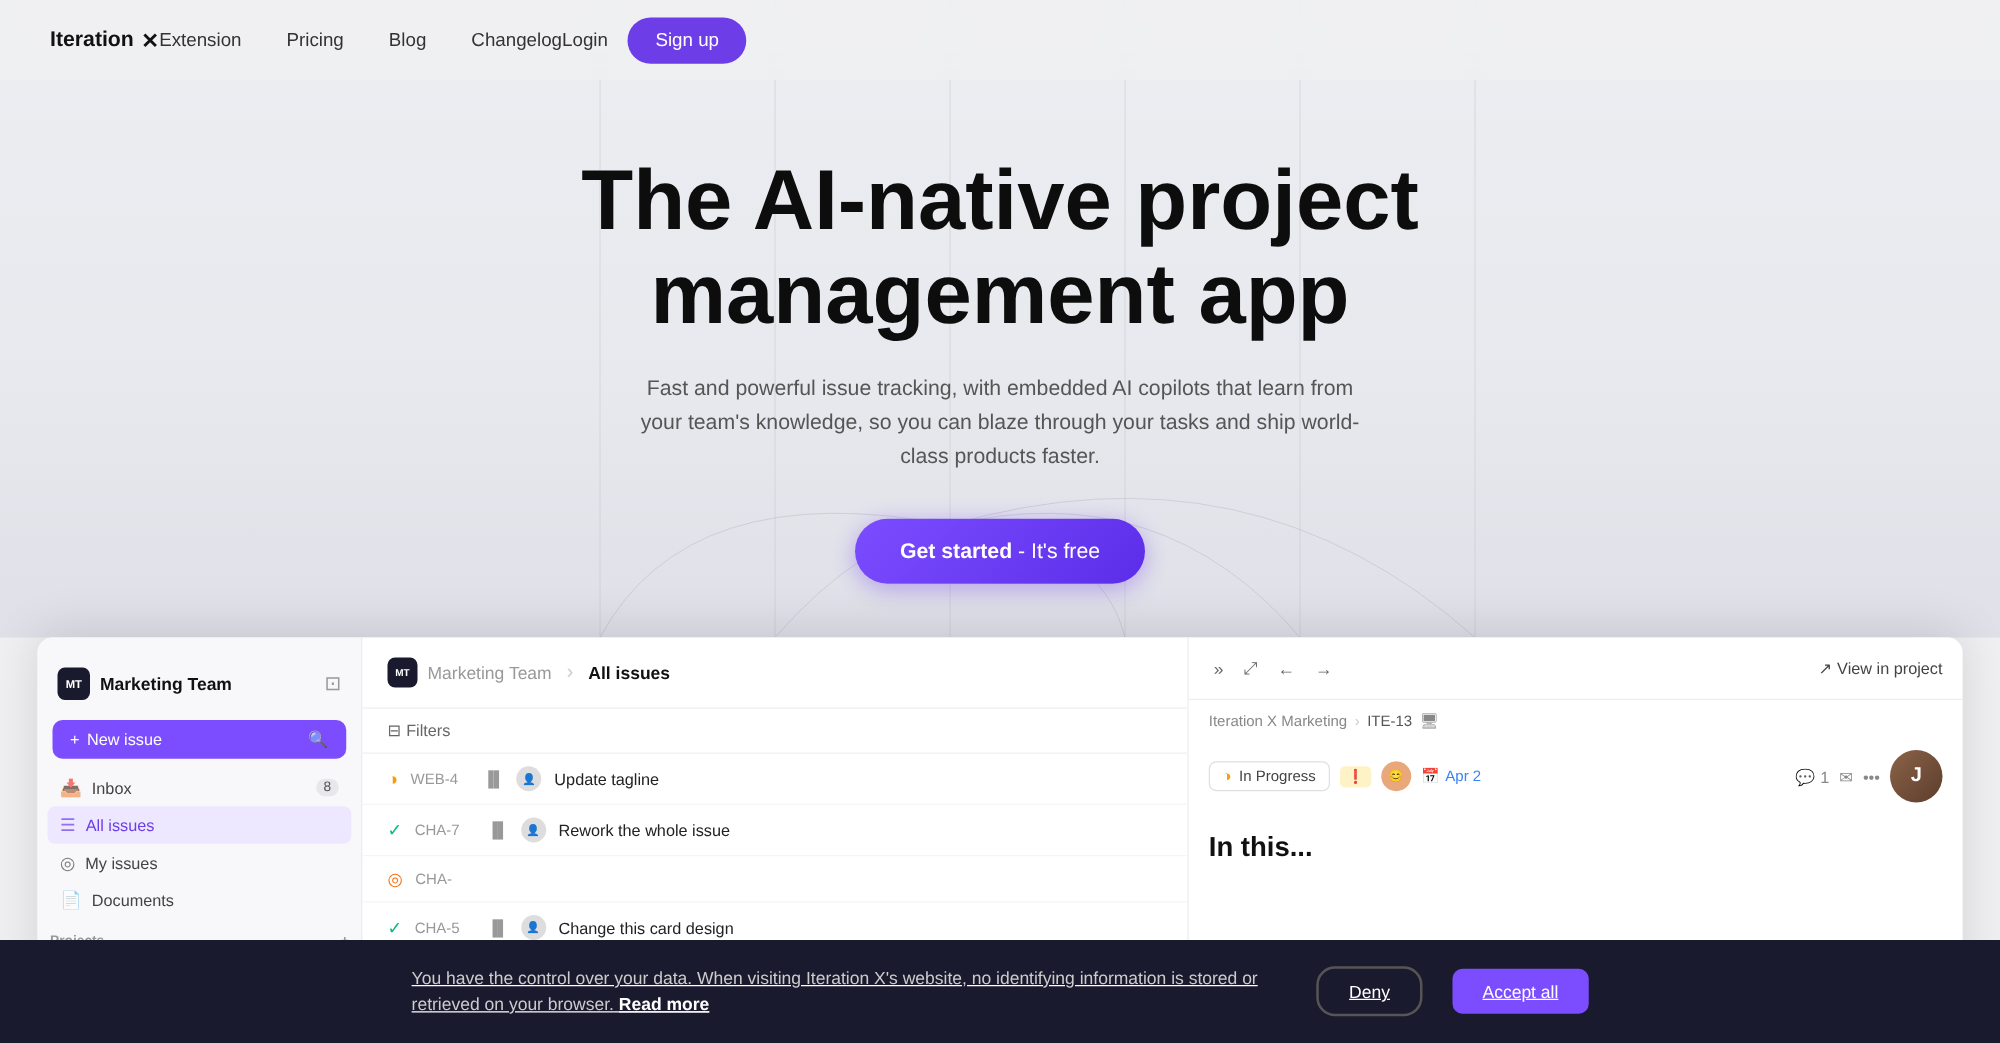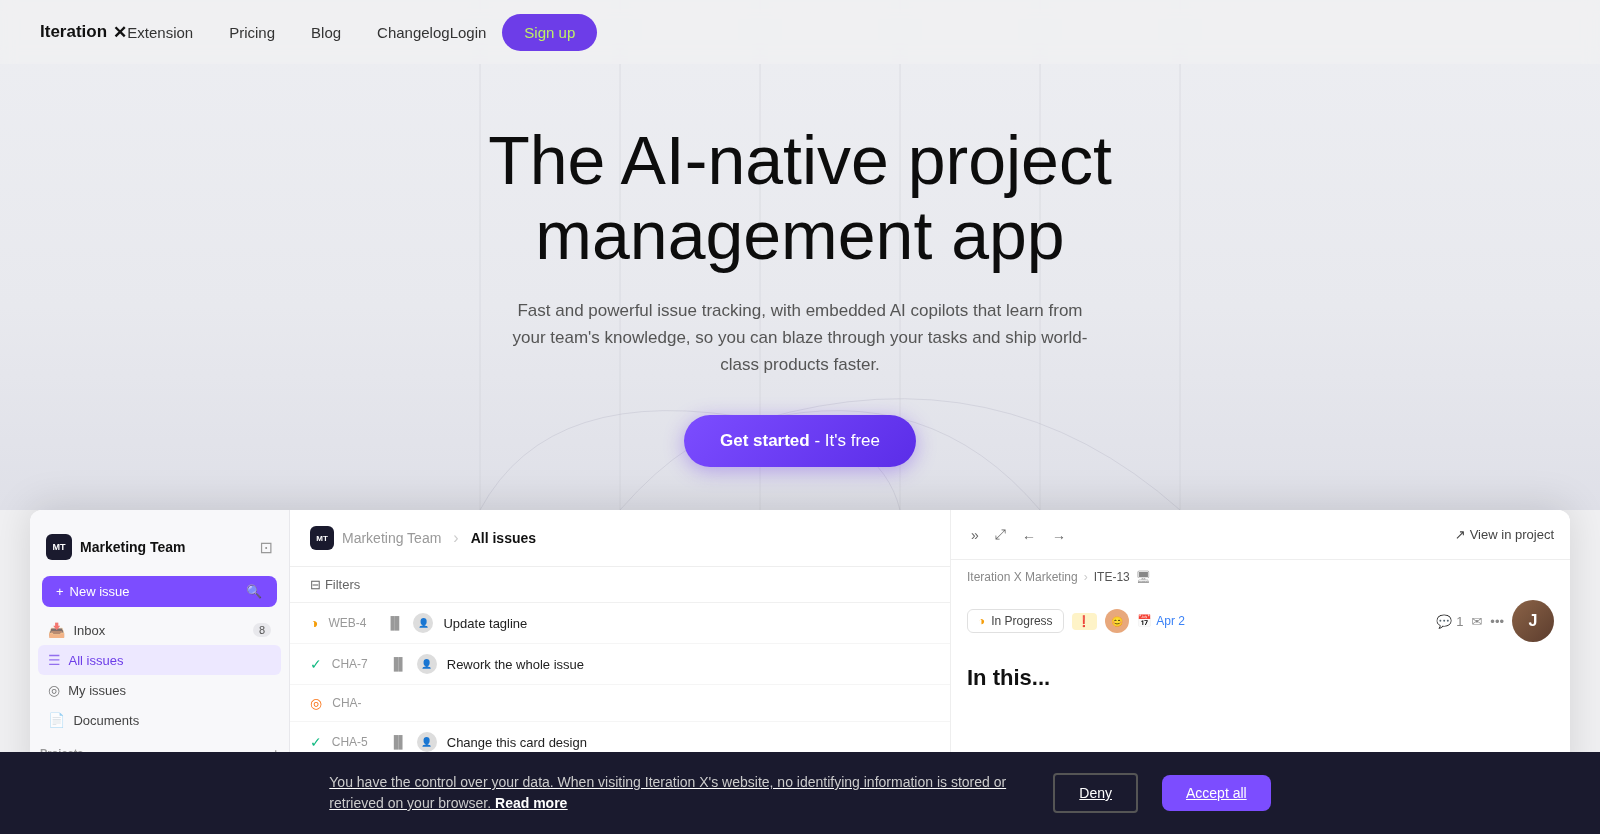--- a/index.html
+++ b/index.html
@@ -12,38 +12,38 @@
       padding: 0 40px; height: 64px; background: rgba(240,240,242,0.9);
       backdrop-filter: blur(8px);
     }
     .nav-logo { display: flex; align-items: center; gap: 6px; font-weight: 700; font-size: 17px; color: #111; }
     .logo-x { font-weight: 900; color: #111; }
     .nav-links { display: flex; gap: 36px; }
     .nav-links a { text-decoration: none; color: #333; font-size: 15px; }
     .nav-right { display: flex; gap: 16px; align-items: center; }
     .btn-login { background: none; border: none; cursor: pointer; font-size: 15px; color: #333; }
     .btn-signup {
-      background: #6d3de8; color: #bef264; border: none; border-radius: 24px;
+      background: #6d3de8; color: #ffffff; border: none; border-radius: 24px;
       padding: 10px 22px; font-size: 15px; cursor: pointer; font-weight: 500;
     }
 
     
     .hero {
       padding-top: 80px; min-height: 510px;
       display: flex; flex-direction: column; align-items: center; justify-content: center;
       text-align: center;
       background: linear-gradient(180deg, #edeef2 0%, #e8e9ee 60%, #dfe0e8 100%);
       position: relative; overflow: hidden;
     }
     .hero-lines {
       position: absolute; top: 0; left: 0; right: 0; bottom: 0;
       pointer-events: none;
     }
     .hero h1 {
-      font-size: 68px; font-weight: 400; line-height: 1.1; color: #0d0d0d;
+      font-size: 68px; font-weight: 700; line-height: 1.1; color: #0d0d0d;
       max-width: 780px; margin-bottom: 24px; position: relative; z-index: 1;
     }
     .hero p {
       font-size: 17px; color: #555; max-width: 600px; line-height: 1.6;
       margin-bottom: 36px; position: relative; z-index: 1;
     }
     .btn-cta {
       background: linear-gradient(135deg, #7c4dff, #5b2de8);
       color: white; border: none; border-radius: 32px;
       padding: 16px 36px; font-size: 17px; font-weight: 600; cursor: pointer;
@@ -181,21 +181,21 @@
       position: fixed; bottom: 0; left: 0; right: 0; z-index: 200;
       background: #1a1a2e; color: white;
       display: flex; align-items: center; justify-content: center; gap: 24px;
       padding: 20px 40px;
       text-decoration: underline;
     }
     .cookie-text { font-size: 14px; color: #ccc; max-width: 700px; line-height: 1.5; }
     .cookie-text a { color: white; font-weight: 600; }
     .btn-deny {
       background: transparent; color: white; border: 2px solid #555;
-      border-radius: 4px; padding: 10px 24px; font-size: 14px; cursor: pointer; font-weight: 500;
+      border-radius: 15px; padding: 10px 24px; font-size: 14px; cursor: pointer; font-weight: 500;
       white-space: nowrap;
     }
     .btn-accept {
       background: #7c4dff; color: white; border: none;
       border-radius: 8px; padding: 10px 24px; font-size: 14px; cursor: pointer; font-weight: 500;
       white-space: nowrap;
     }
 
     
     .hero-lines svg { width: 100%; height: 100%; }

